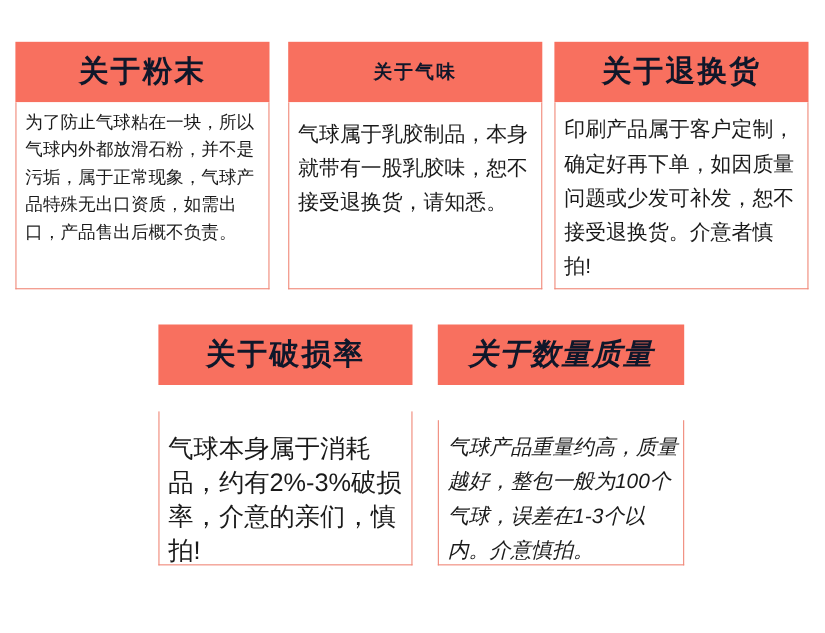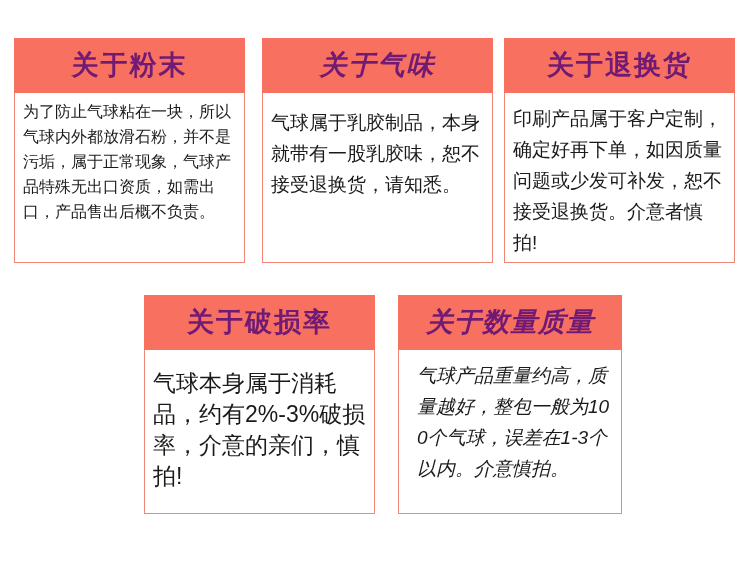--- a/index.html
+++ b/index.html
@@ -30,21 +30,21 @@
   .card-header {
     box-sizing: border-box;
     background: #f8705f;
     display: flex;
     align-items: center;
     justify-content: center;
     flex: 0 0 auto;
   }
 
   .card-title {
-    color: #701a75;
+    color: #0f172a;
     font-weight: bold;
     letter-spacing: 2px;
     line-height: 1;
     white-space: nowrap;
     text-align: center;
   }
 
   .card-body {
     box-sizing: border-box;
     background: #ffffff;
@@ -73,57 +73,58 @@
   #card-powder .card-body   { padding: 6px 7px 6px 8px; }
   #card-powder .card-body p { font-size: 16px; line-height: 25px; }
 
   #card-smell {
     left: 262px;
     top: 38px;
     width: 231px;
     height: 225px;
   }
   #card-smell .card-header { height: 55px; }
-  #card-smell .card-title  { font-size: 27px; font-style: italic; }
+  #card-smell .card-title  { font-size: 17px; }
   #card-smell .card-body   { padding: 14px 7px 6px 8px; }
   #card-smell .card-body p { font-size: 19px; line-height: 31px; }
 
   #card-returns {
     left: 504px;
     top: 38px;
     width: 231px;
     height: 225px;
   }
   #card-returns .card-header { height: 55px; align-items: center; }
   #card-returns .card-title  { font-size: 27px; }
   #card-returns .card-body   { padding: 10px 7px 6px 8px; }
   #card-returns .card-body p { font-size: 19px; line-height: 31px; }
 
   
   #card-breakage {
     left: 144px;
     top: 295px;
     width: 231px;
     height: 219px;
+    gap: 24px;
   }
   #card-breakage .card-header { height: 55px; }
   #card-breakage .card-title  { font-size: 27px; }
   #card-breakage .card-body   { padding: 18px 7px 6px 8px; }
   #card-breakage .card-body p { font-size: 23px; line-height: 31px; }
 
   #card-quantity {
     left: 398px;
     top: 295px;
     width: 224px;
     height: 219px;
     font-style: italic;
   }
   #card-quantity .card-header { height: 55px; }
   #card-quantity .card-title  { font-size: 27px; letter-spacing: 1px; }
-  #card-quantity .card-body   { padding: 10px 5px 6px 18px; }
+  #card-quantity .card-body   { padding: 10px 5px 6px 8px; margin-top: 32px; }
   #card-quantity .card-body p { font-size: 19px; line-height: 31px; }
 </style>
 </head>
 <body>
 
 <div id="board">
 
   <div class="card" id="card-powder">
     <div class="card-header">
       <span class="card-title">关于粉末</span>

